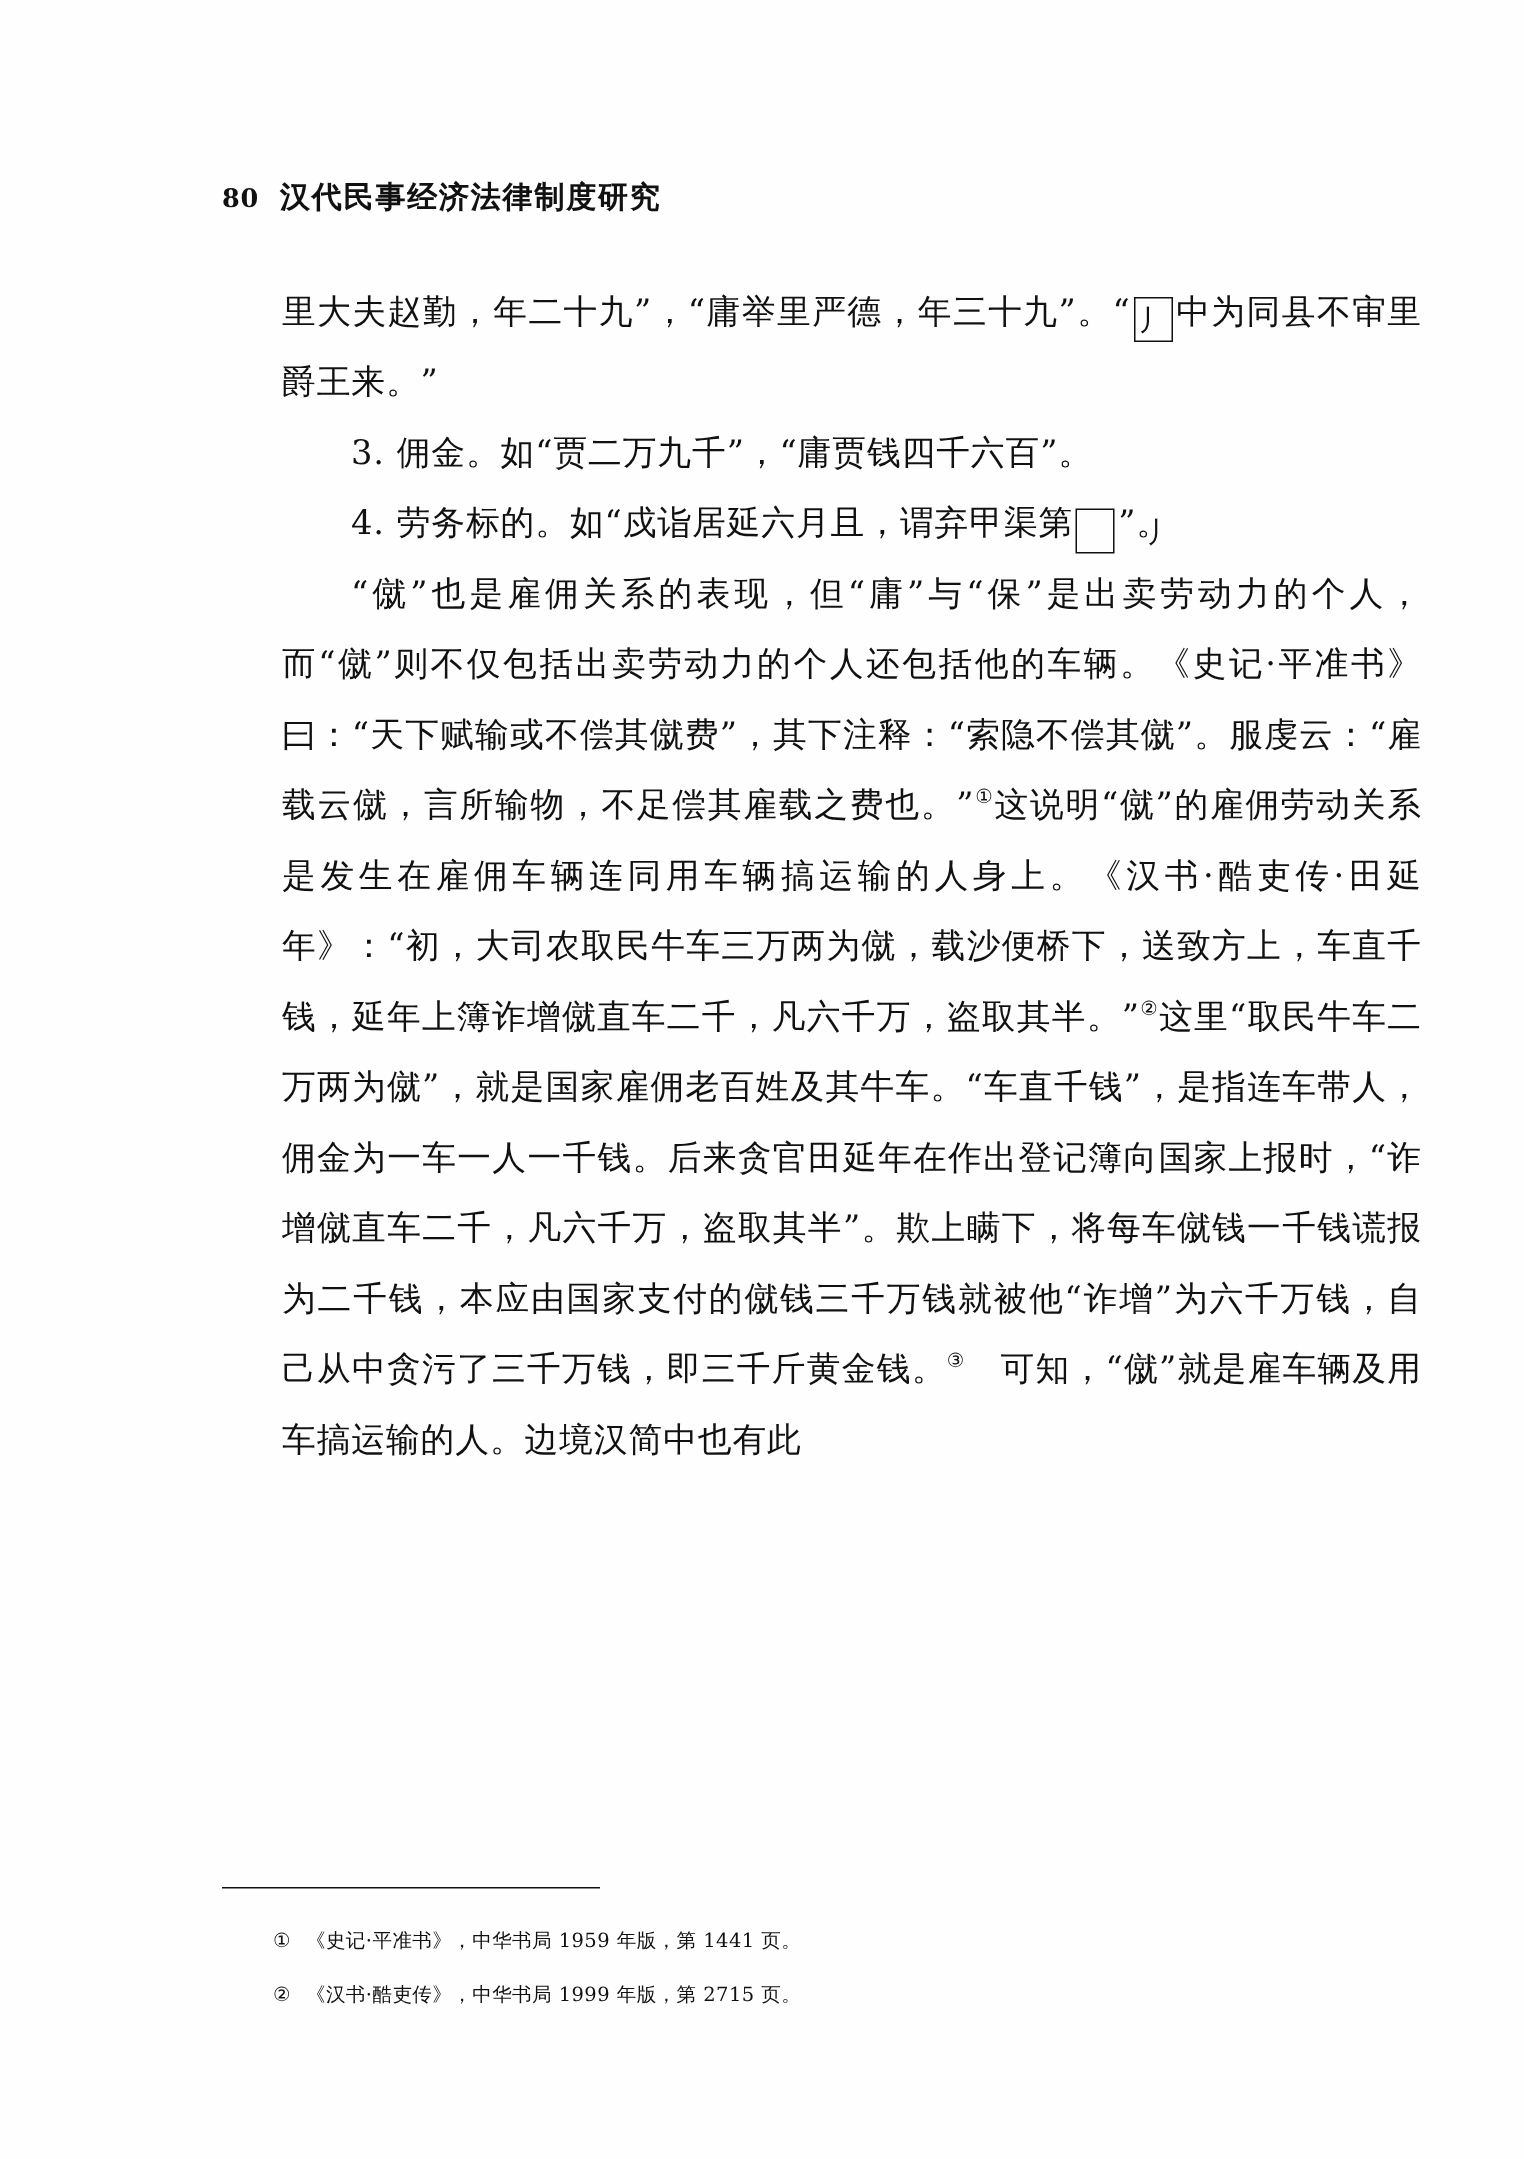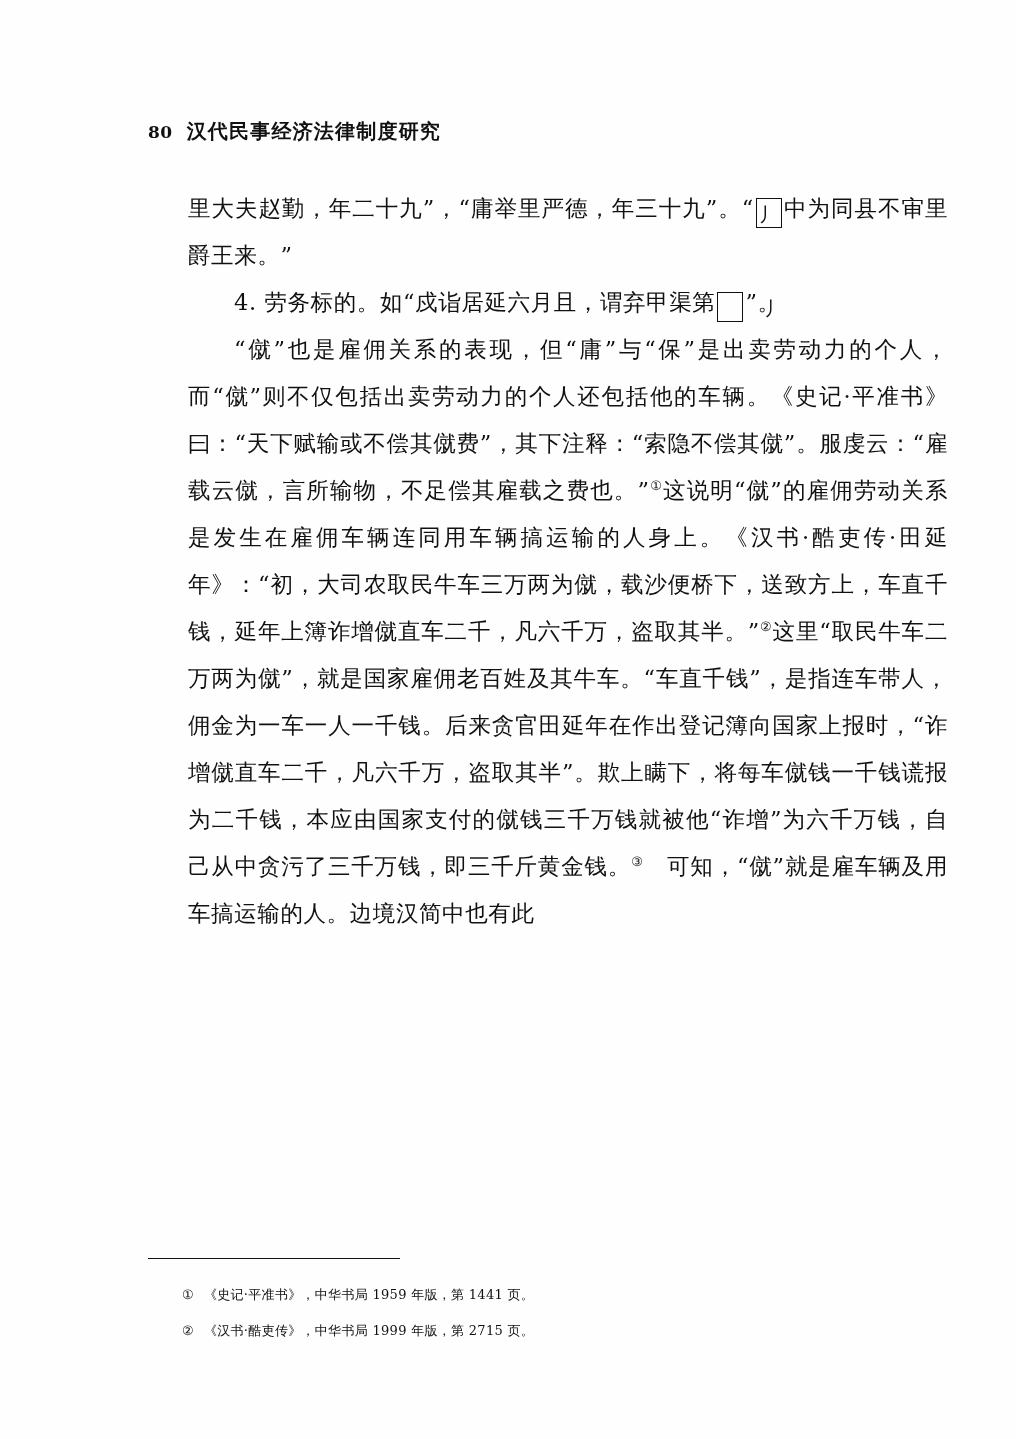--- a/index.html
+++ b/index.html
@@ -114,20 +114,21 @@
 
 <div class="page">
 
   <div class="header">
     <span class="page-number">80</span>
     <span class="running-title">汉代民事经济法律制度研究</span>
   </div>
 
   <div class="body-text" id="body-text">
       <div class="para"><span>里大夫赵勤，年二十九”，“庸举里严德，年三十九”。“</span><span class="boxchar">丿</span><span>中为同县不审里爵王来。”</span></div>
+      <div class="para indent2"><span>3. 佣金。如“贾二万九千”，“庸贾钱四千六百”。</span></div>
       <div class="para indent2"><span>4. 劳务标的。如“戍诣居延六月且，谓弃甲渠第</span><span class="boxchar">丿</span><span>”。</span></div>
       <div class="para indent2"><span>“僦”也是雇佣关系的表现，但“庸”与“保”是出卖劳动力的个人，而“僦”则不仅包括出卖劳动力的个人还包括他的车辆。《史记·平准书》曰：“天下赋输或不偿其僦费”，其下注释：“索隐不偿其僦”。服虔云：“雇载云僦，言所输物，不足偿其雇载之费也。”</span><sup>①</sup><span>这说明“僦”的雇佣劳动关系是发生在雇佣车辆连同用车辆搞运输的人身上。《汉书·酷吏传·田延年》：“初，大司农取民牛车三万两为僦，载沙便桥下，送致方上，车直千钱，延年上簿诈增僦直车二千，凡六千万，盗取其半。”</span><sup>②</sup><span>这里“取民牛车二万两为僦”，就是国家雇佣老百姓及其牛车。“车直千钱”，是指连车带人，佣金为一车一人一千钱。后来贪官田延年在作出登记簿向国家上报时，“诈增僦直车二千，凡六千万，盗取其半”。欺上瞒下，将每车僦钱一千钱谎报为二千钱，本应由国家支付的僦钱三千万钱就被他“诈增”为六千万钱，自己从中贪污了三千万钱，即三千斤黄金钱。</span><sup>③</sup><span>　可知，“僦”就是雇车辆及用车搞运输的人。边境汉简中也有此</span></div>
     </div>
 
   <div class="rule"></div>
 
   <div class="footnotes" id="footnote-list">
       <div class="footnote"><span class="fn-marker">①</span><span>《史记·平准书》，中华书局 1959 年版，第 1441 页。</span></div>
       <div class="footnote"><span class="fn-marker">②</span><span>《汉书·酷吏传》，中华书局 1999 年版，第 2715 页。</span></div>
     </div>

